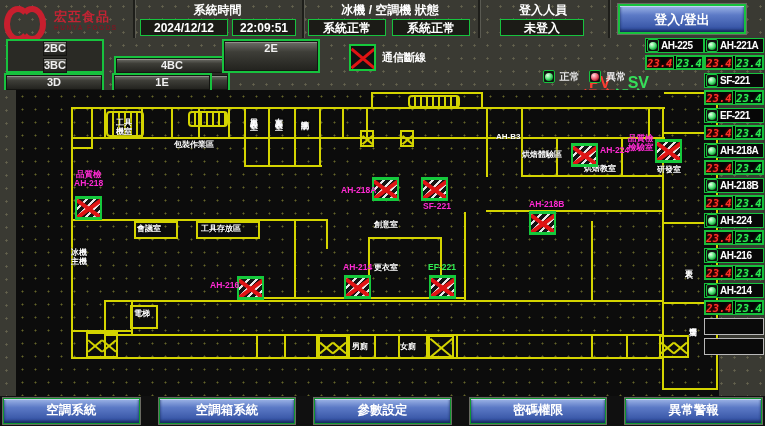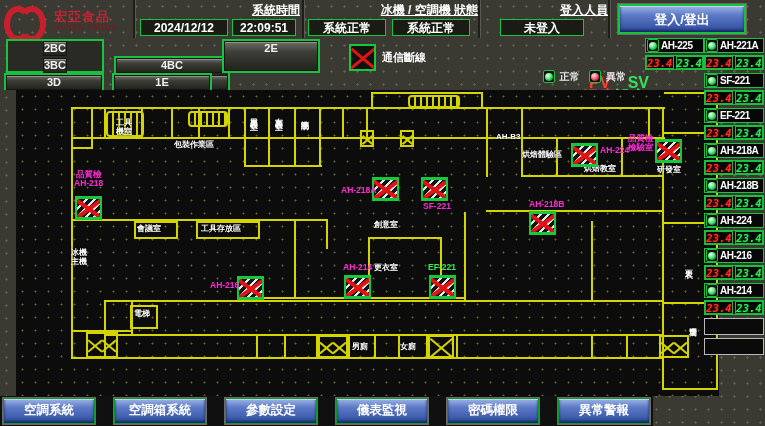--- a/index.html
+++ b/index.html
@@ -6,21 +6,21 @@
   body{
     width:765px;height:426px;position:relative;overflow:hidden;
     background-color:#3a3a33;
     background-image:radial-gradient(rgba(215,205,150,.28) .9px, transparent 1.3px);
     background-size:13px 13px;
     font-family:"Liberation Sans","DejaVu Sans",sans-serif;
     color:#fff;-webkit-font-smoothing:antialiased;
   }
   .abs{position:absolute;}
   
-  .hdr-label{font-size:12px;font-weight:bold;color:#fff;text-align:right;line-height:16px;text-decoration:underline;}
+  .hdr-label{font-size:12px;font-weight:bold;color:#fff;text-align:center;line-height:16px;}
   .gbox{border:1px solid #17c23e;background:#1b1b16;color:#fff;font-size:12px;font-weight:bold;
         text-align:center;line-height:16px;box-sizing:border-box;}
   .divider{width:2px;background:#1e1e1a;box-shadow:1px 0 0 #5a5a52;}
   .blue-btn{
     background:linear-gradient(180deg,#9db4e6 0%,#5c7ac6 35%,#2e4c9e 70%,#23folk 100%);
     background:linear-gradient(180deg,#9db4e6 0%,#5c7ac6 35%,#2e4c9e 100%);
     border:1px solid #0f962f;box-shadow:inset 0 1px 0 #c4d2f2, inset 0 -2px 3px #16295c, 0 0 0 1px #6a6a62;
     color:#fff;font-weight:bold;text-align:center;cursor:pointer;box-sizing:border-box;
   }
   .logo-ic{position:relative;width:46px;height:32px;}
@@ -75,21 +75,21 @@
          border:2px solid #15c93c;border-top-width:3px;border-bottom-width:3px;
          background:repeating-linear-gradient(135deg,#e8e8e8 0 2px,#141414 2px 6px);overflow:hidden;cursor:pointer;}
   .xmark::before,.xmark::after{content:"";position:absolute;left:-15%;top:46%;width:130%;height:3.5px;background:#e01414;}
   .xmark::before{transform:rotate(36deg);} .xmark::after{transform:rotate(-36deg);}
   .mlabel{position:absolute;font-size:8.5px;font-weight:bold;line-height:9px;white-space:pre-line;text-align:center;}
   
   .xleg{width:27px;height:27px;border:2px solid #15c93c;box-sizing:border-box;background:#111;position:relative;overflow:hidden;}
   .xleg::before,.xleg::after{content:"";position:absolute;left:-15%;top:46%;width:130%;height:3px;background:#e01414;}
   .xleg::before{transform:rotate(40deg);} .xleg::after{transform:rotate(-40deg);}
   
-  #nav{left:0;top:396px;width:653px;height:30px;background:#101010;display:flex;gap:19px;
+  #nav{left:0;top:396px;width:765px;height:30px;background:#101010;display:flex;gap:19px;
        padding:2px 3px;box-sizing:border-box;}
   #nav .blue-btn{flex:1;font-size:12.5px;line-height:23px;}
 </style>
 </head>
 <body>
 
 <div class="abs" style="left:4px;top:2px;width:130px;height:36px;display:flex;align-items:center;gap:4px;">
   <span class="logo-ic">
       <i class="l"></i>
       <i class="r"></i>
@@ -386,16 +386,15 @@
       </div>
     </div>
     <div class="unit-empty"></div>
     <div class="unit-empty"></div>
   </div>
 
 <div id="nav" class="abs">
   <div class="blue-btn">空調系統</div>
   <div class="blue-btn">空調箱系統</div>
   <div class="blue-btn">參數設定</div>
-  <div class="blue-btn">儀表監視</div>
   <div class="blue-btn">密碼權限</div>
   <div class="blue-btn">異常警報</div>
 </div>
 
 </body></html>

